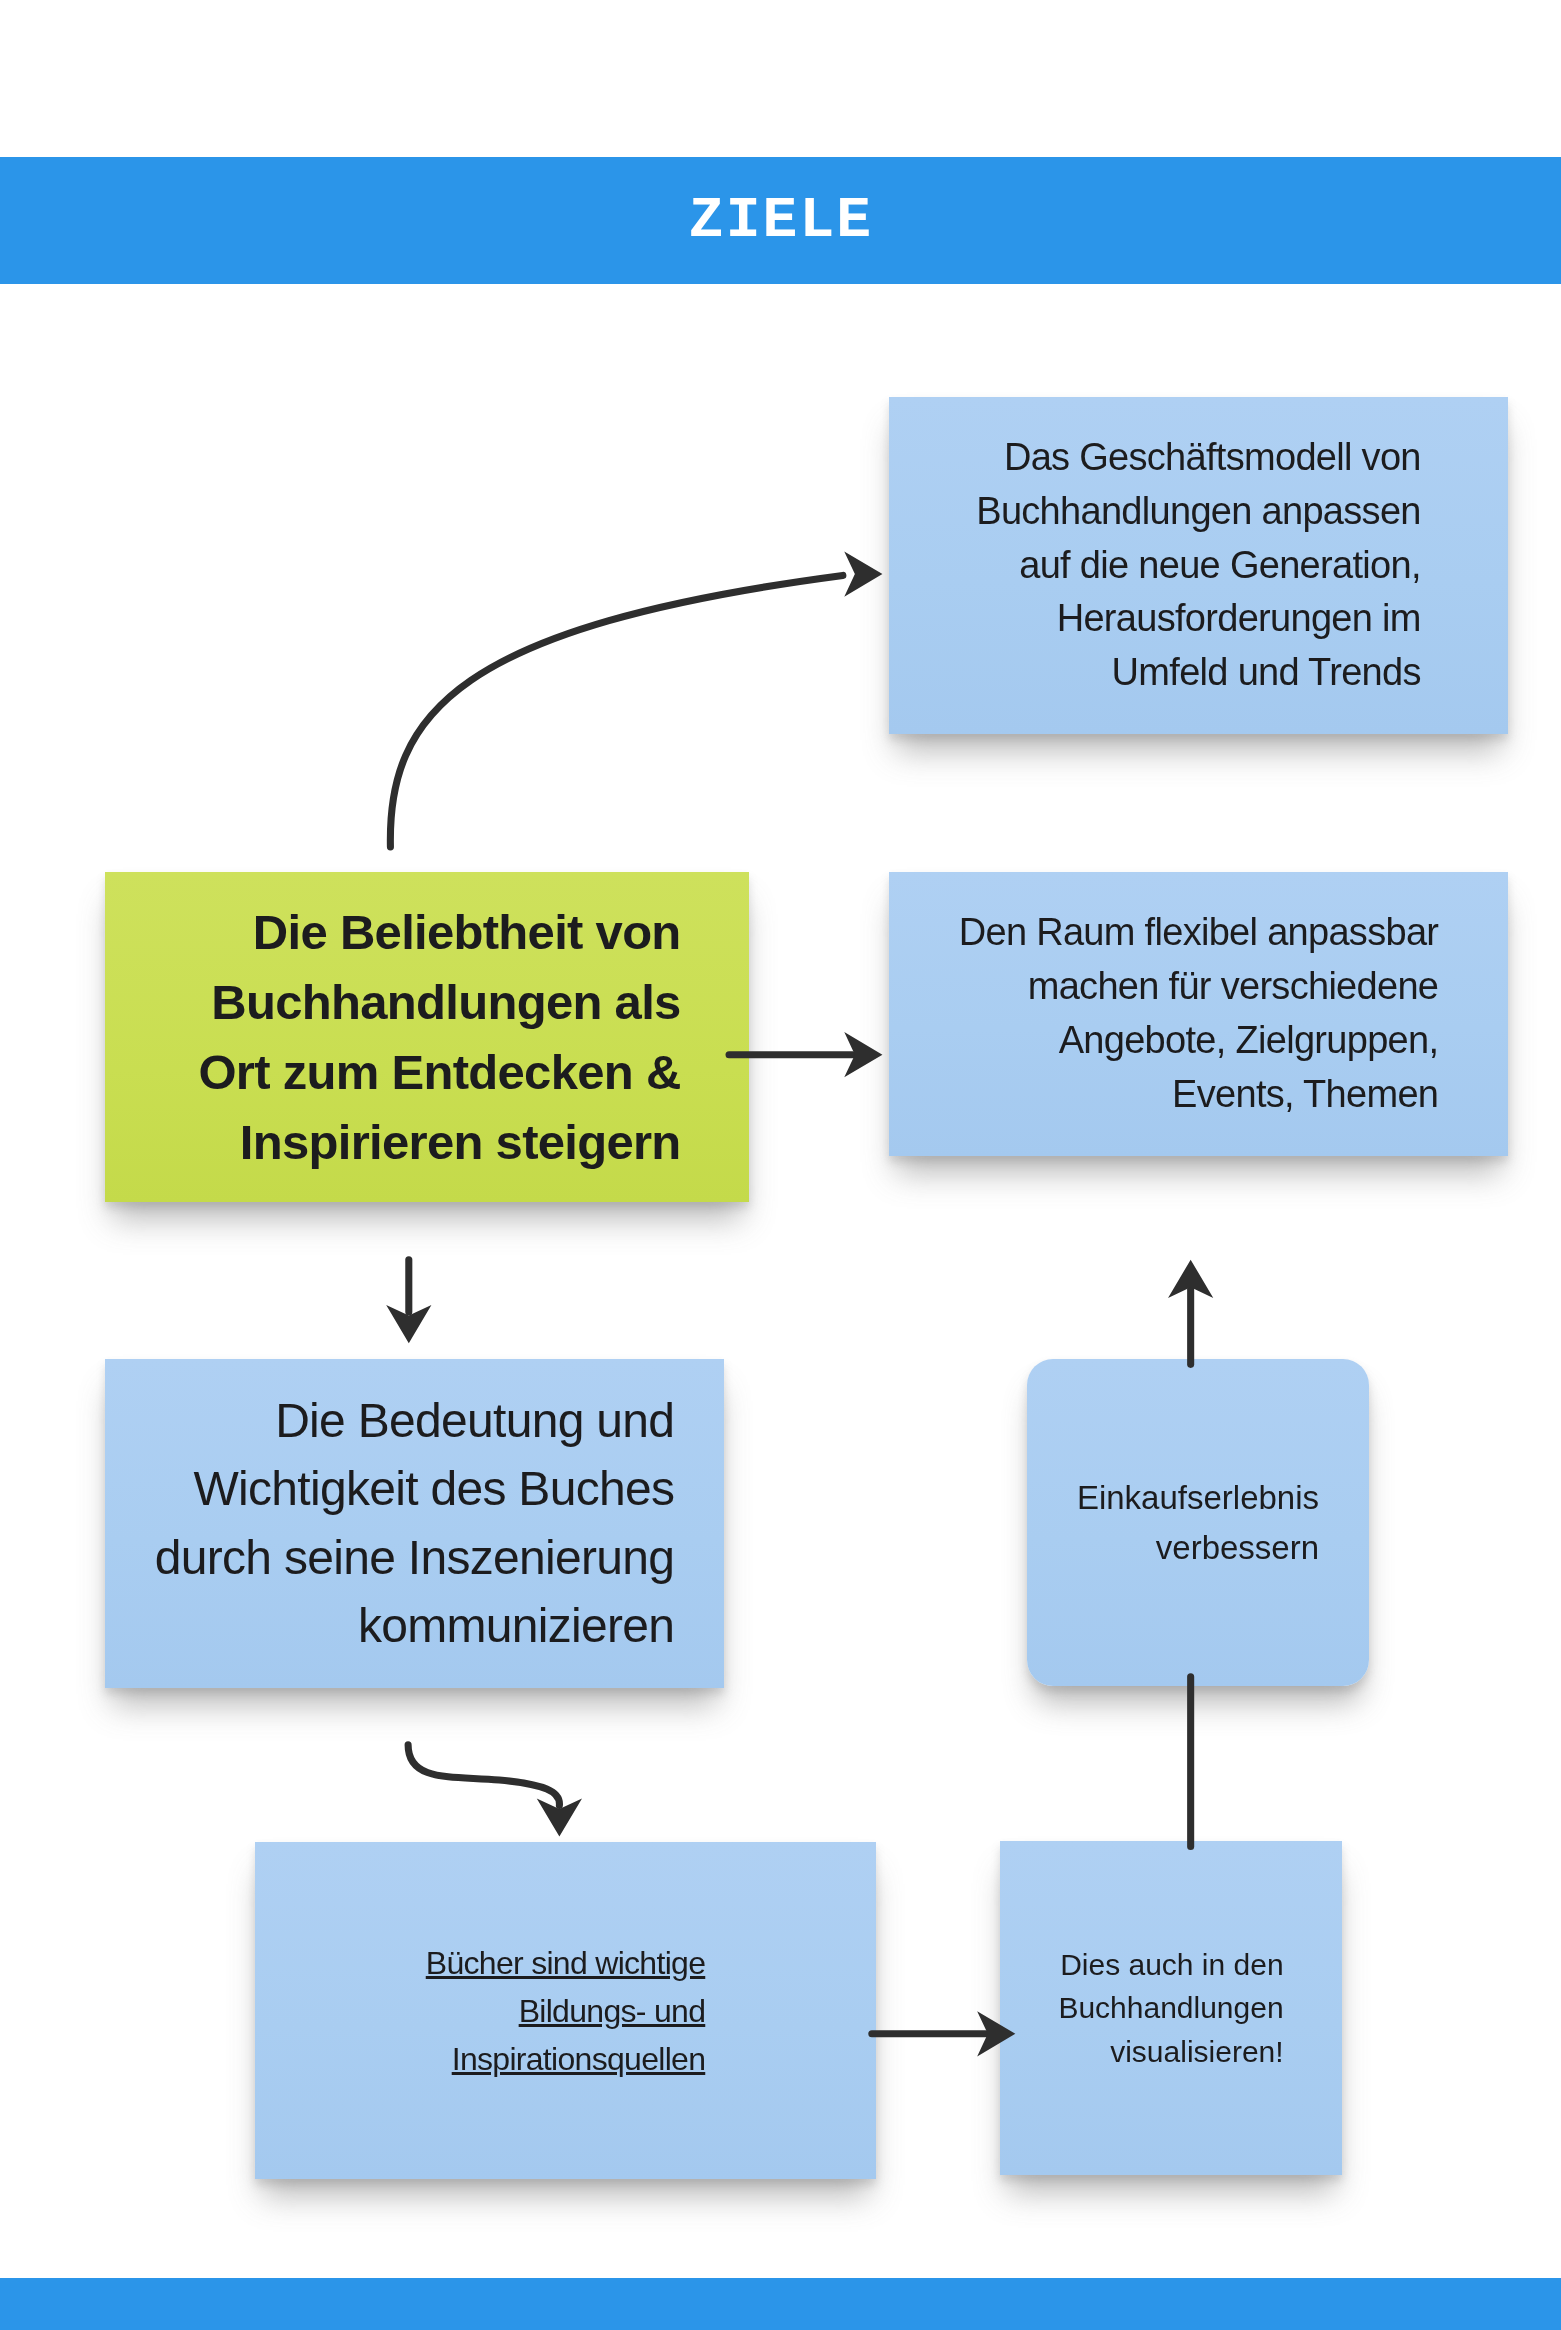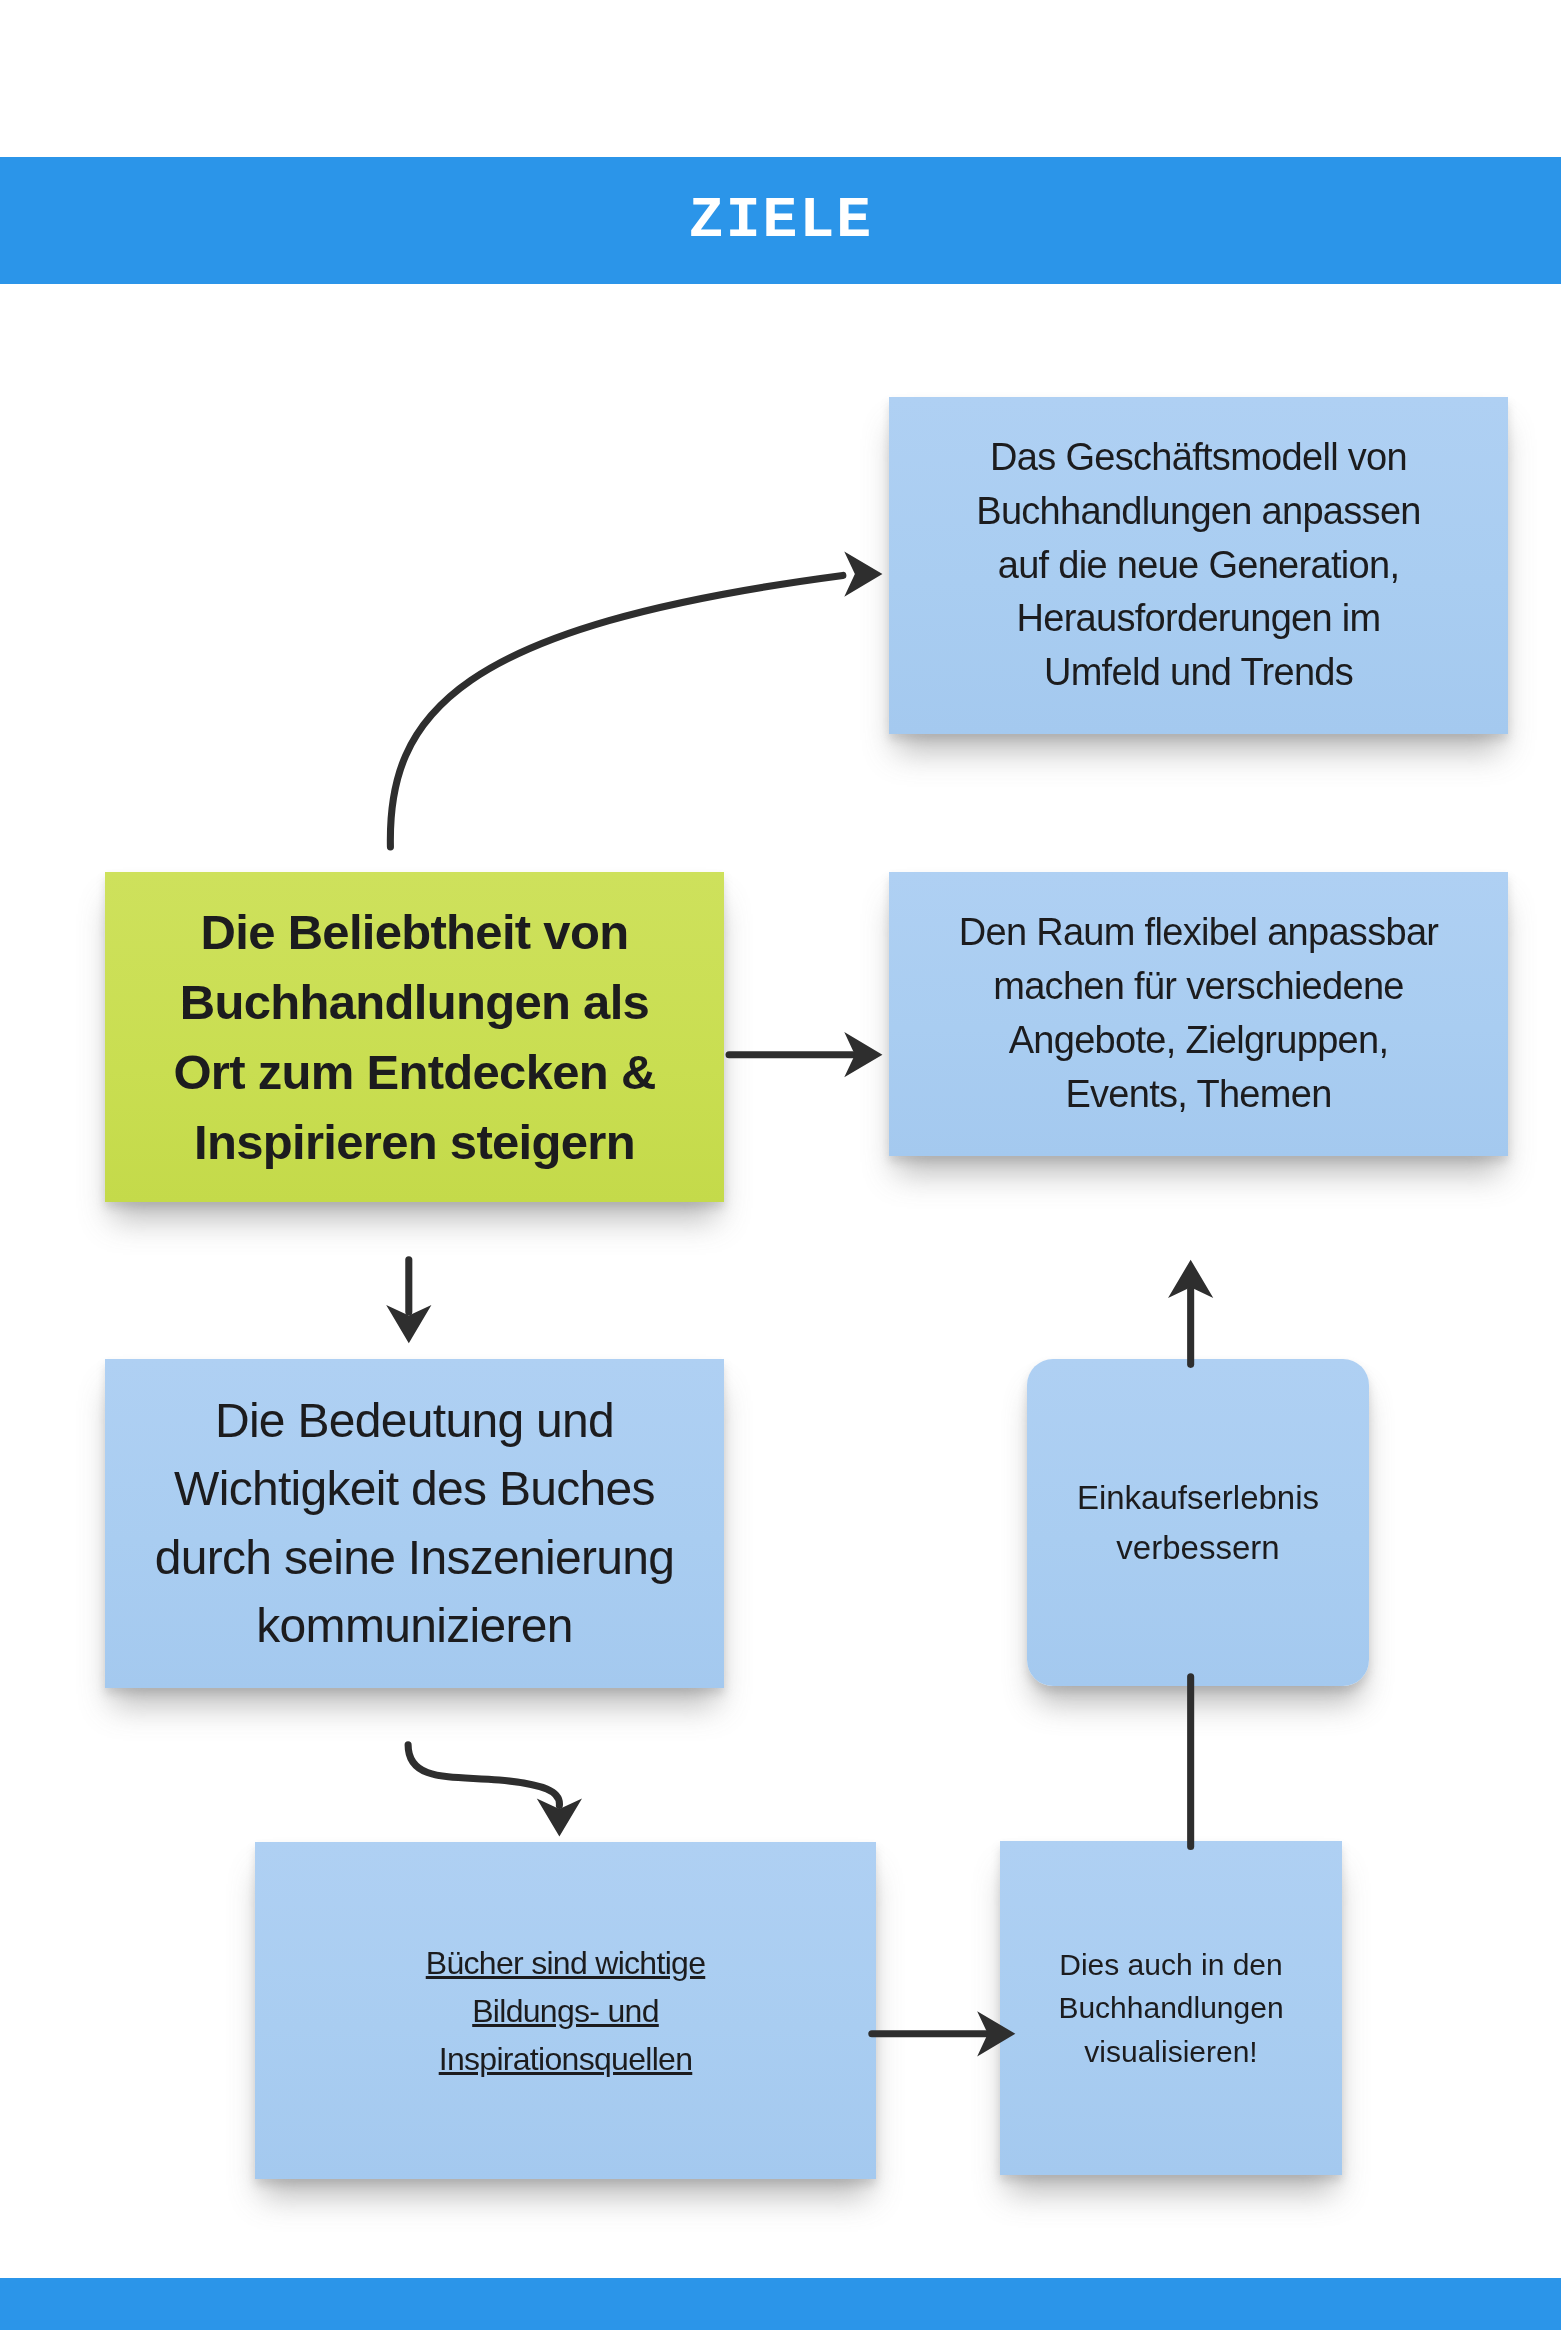--- a/index.html
+++ b/index.html
@@ -31,31 +31,31 @@
 
   .note {
     position: absolute;
     display: flex;
     align-items: center;
     justify-content: center;
     text-align: center;
     color: #1c1c1e;
     box-shadow: 0 24px 30px -7px rgba(105,105,105,0.45), 0 5.7px 8.5px rgba(110,110,110,0.22);
   }
-  .note .note-text { white-space: pre-line; letter-spacing: -0.7px; }
+  .note .note-text { white-space: pre-line; letter-spacing: -0.7px; text-align: right; }
 
   .note.blue  { background: linear-gradient(180deg, #afd0f3 0%, #a9cdf1 55%, #a4c9ef 100%); }
   .note.green { background: linear-gradient(180deg, #cee15c 0%, #c9de51 60%, #c4da4a 100%); }
 
   
   .note.business-model { left: 889px; top: 397px; width: 619px; height: 337px; }
   .note.business-model .note-text { font-size: 38px; line-height: 1.42; }
 
   
-  .note.goal-main { left: 105px; top: 872px; width: 619px; height: 330px; }
+  .note.goal-main { left: 105px; top: 872px; width: 619px; height: 330px; padding-left: 25px; }
   .note.goal-main .note-text { font-size: 49px; font-weight: bold; line-height: 1.43; }
 
   .note.flexible-space { left: 889px; top: 872px; width: 619px; height: 284px; }
   .note.flexible-space .note-text { font-size: 38px; line-height: 1.42; }
 
   
   .note.book-importance { left: 105px; top: 1359px; width: 619px; height: 329px; }
   .note.book-importance .note-text { font-size: 48px; line-height: 1.42; }
 
   .note.shopping-experience { left: 1027px; top: 1359px; width: 342px; height: 327px; border-radius: 26px; }

